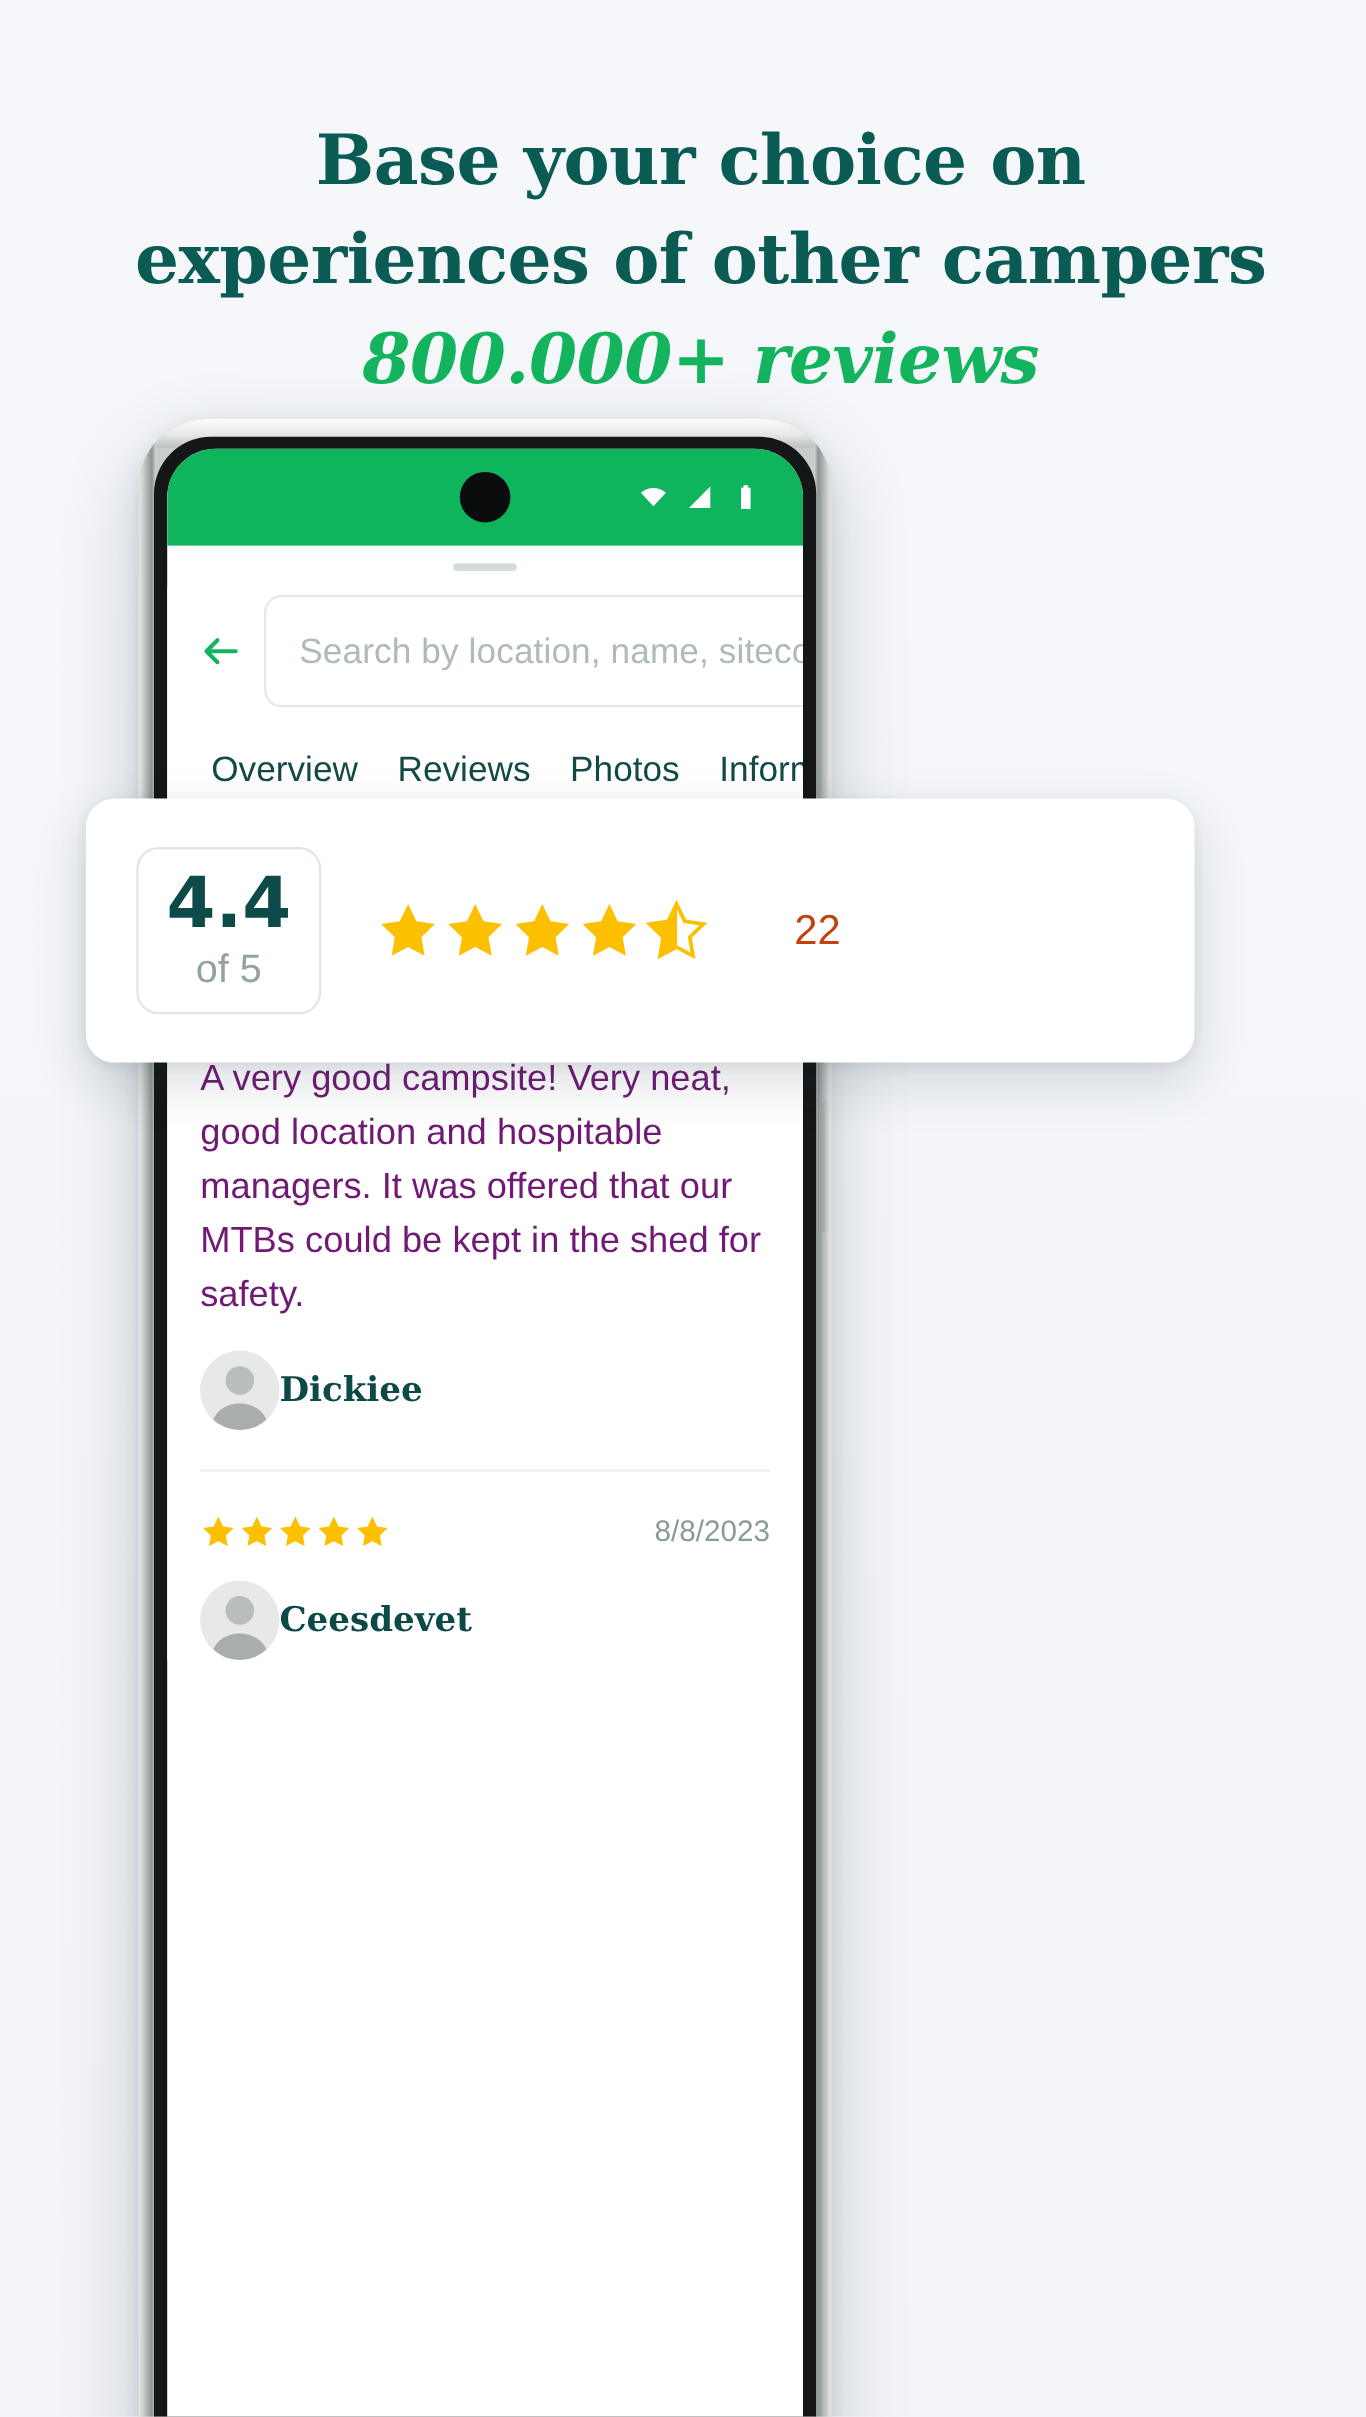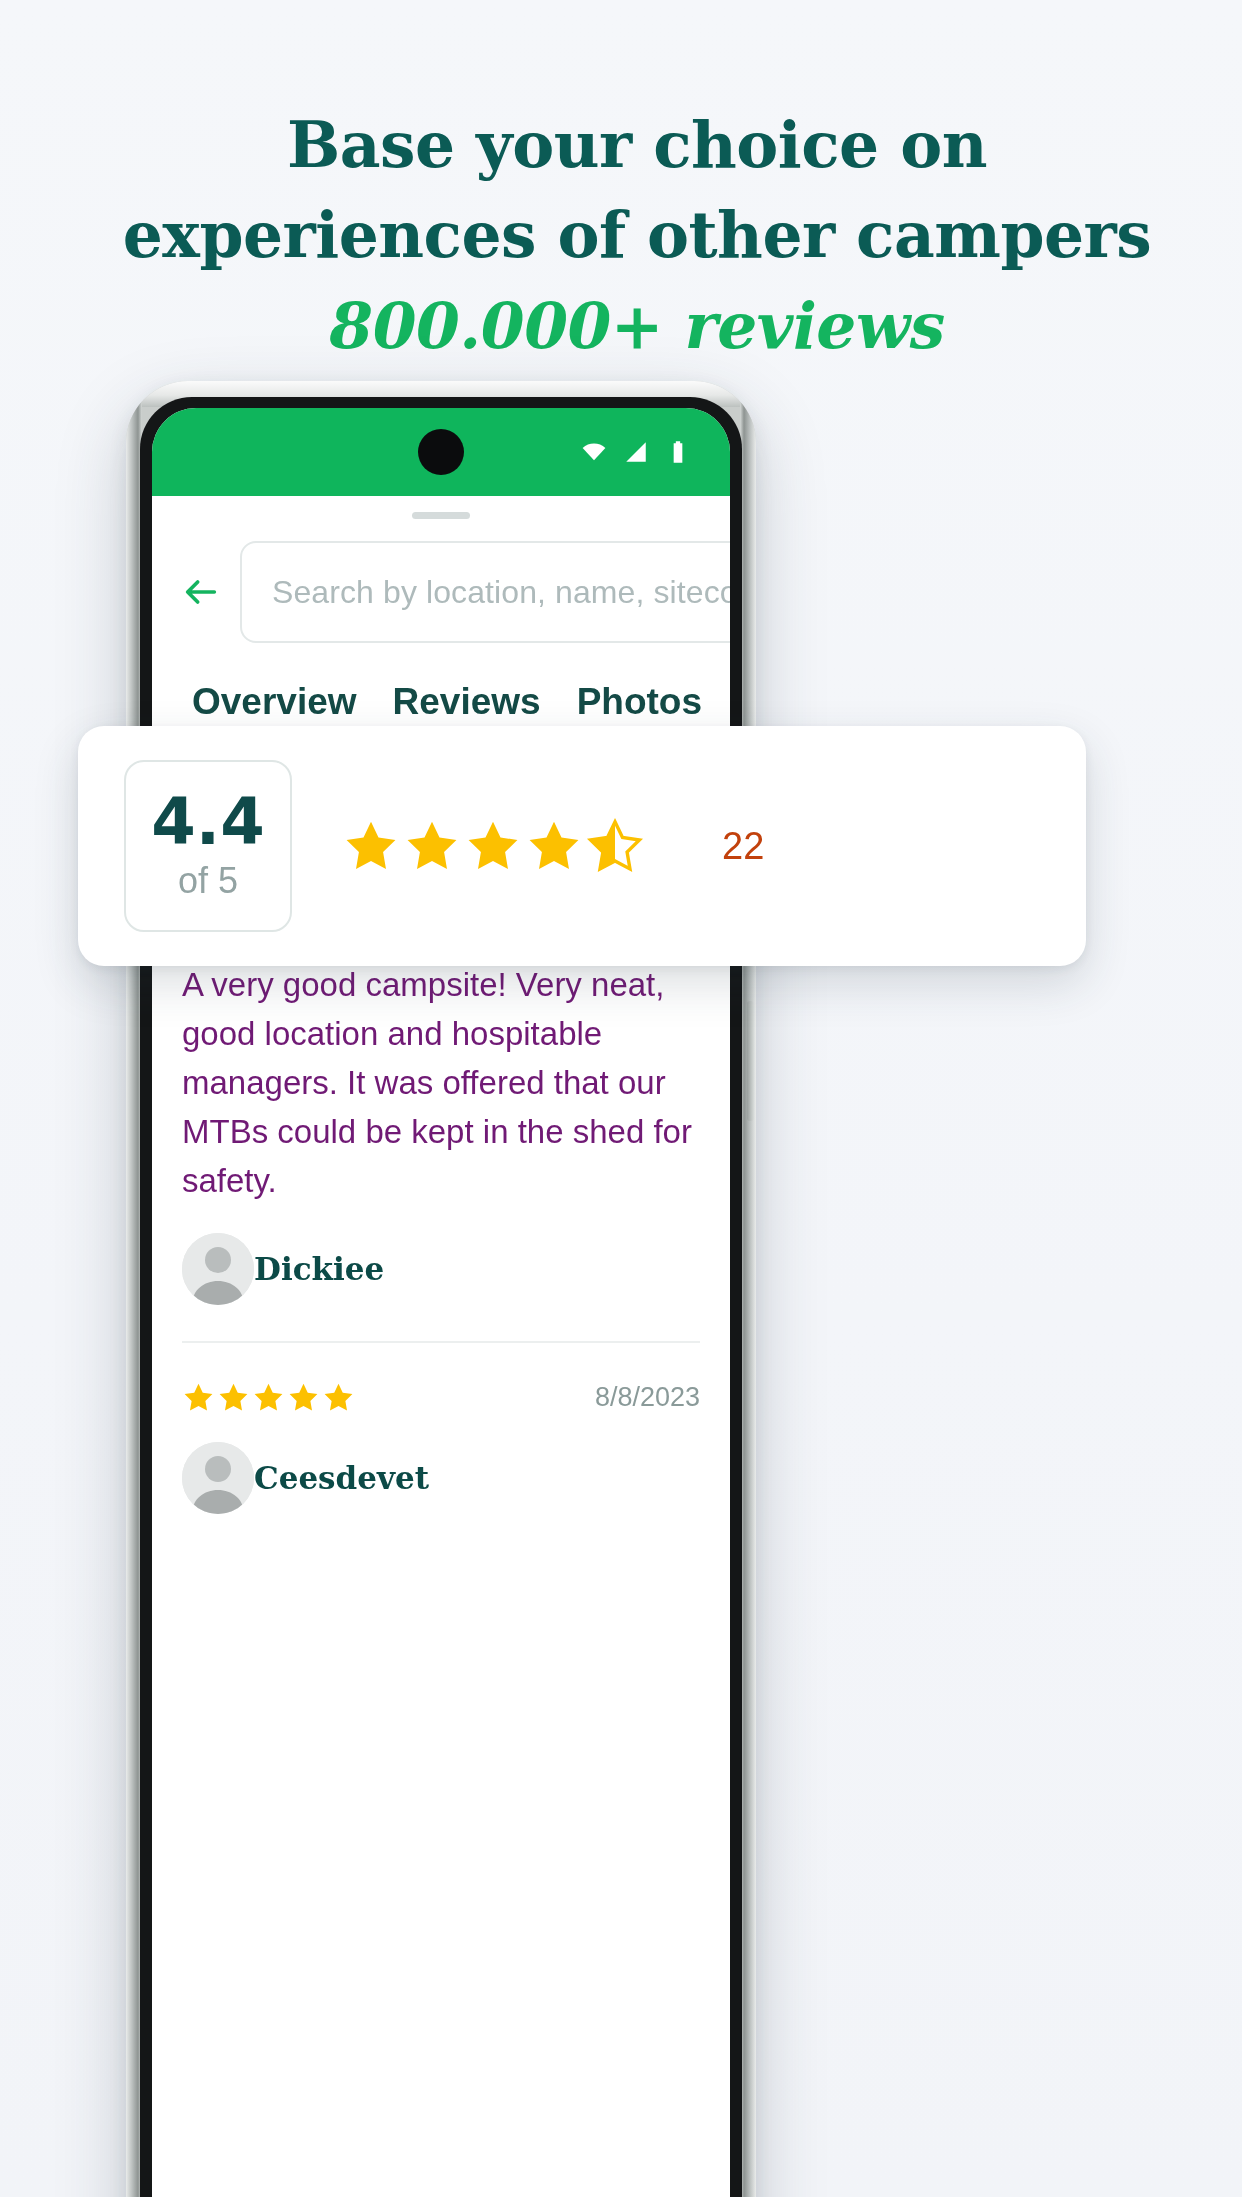--- a/index.html
+++ b/index.html
@@ -77,21 +77,21 @@
   .searchbox{
     flex:1; height:102px; border:2px solid #e3e8e8; border-radius:16px;
     display:flex; align-items:center; padding:0 24px 0 30px; gap:10px;
     background:#fff;
   }
   .searchbox .ph{ flex:1; color:#aebabb; font-size:32px; letter-spacing:.1px; white-space:nowrap; overflow:hidden; }
 
   
   .tabs{ display:flex; align-items:flex-end; padding:0 22px; margin-top:34px;
          border-bottom:2px solid #eceff0; }
-  .tab{ font-size:37px; color:#144a46; padding:0 18px 26px 18px; position:relative; white-space:nowrap;font-weight:bold; }
+  .tab{ font-size:32px; color:#144a46; padding:0 18px 26px 18px; position:relative; white-space:nowrap; }
   .tab.active::after{
     content:""; position:absolute; left:10px; right:10px; bottom:-2px; height:7px;
     background:#14b45f; border-radius:4px;
   }
 
   
   .reviews{ padding:0 30px; }
   .rev{ padding:38px 0 0 0; }
   .rev-top{ display:flex; align-items:center; justify-content:space-between; }
   .stars-sm{ display:flex; gap:2px; }
@@ -105,21 +105,21 @@
   .rev-sep{ height:2px; background:#ecefef; margin-top:36px; }
 
   
   #ratecard{
     position:absolute; left:78px; top:726px; width:1008px; height:240px;
     background:#ffffff; border-radius:26px;
     box-shadow:0 18px 46px rgba(35,55,70,.16), 0 3px 10px rgba(35,55,70,.08);
     display:flex; align-items:center; padding:0 46px; gap:50px;
   }
   .score-box{
-    width:168px; height:172px; border:2px solid #dfe6e5; border-radius:20px;
+    width:168px; height:152px; border:2px solid #dfe6e5; border-radius:20px;
     display:flex; flex-direction:column; align-items:center; justify-content:center;
   }
   .score-val{ font-family:"DejaVu Sans", sans-serif; font-weight:bold; font-size:64px; color:#0f4a4a; line-height:64px; }
   .score-of{ font-size:36px; color:#93a3a3; margin-top:6px; }
   .big-stars{ display:flex; gap:3px; }
   .big-stars svg{ width:58px; height:58px; display:block; }
   .rc-count{ font-size:38px; color:#c2410c; margin-left:28px; }
 </style>
 </head>
 <body>

